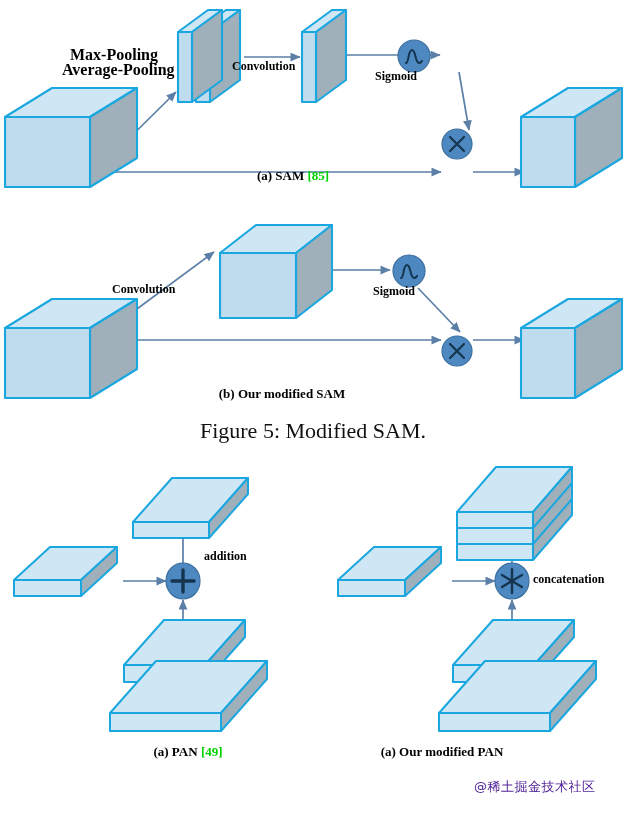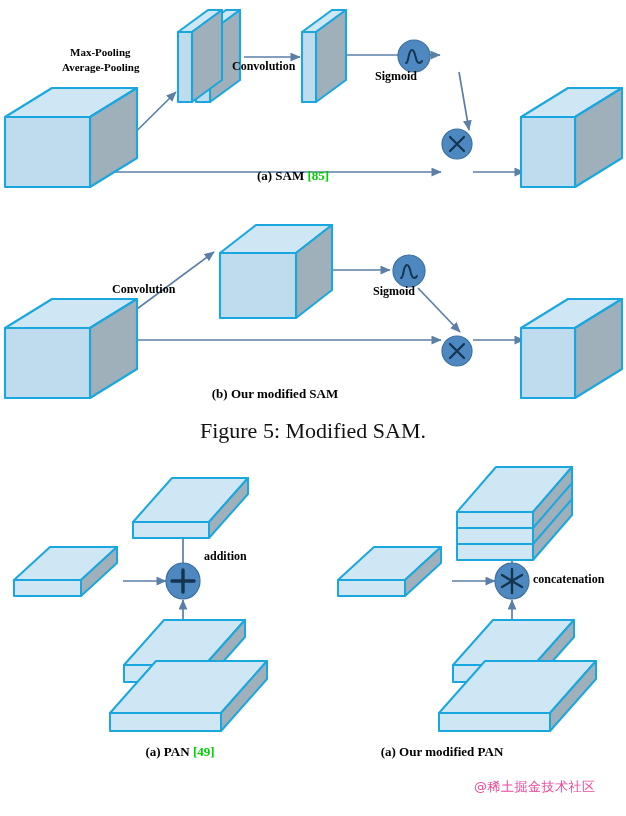--- a/index.html
+++ b/index.html
@@ -27,21 +27,21 @@
     display: block;
   }
   .lbl {
     position: absolute;
     font-family: "Liberation Serif", "DejaVu Serif", serif;
     font-weight: bold;
     color: #000000;
     white-space: nowrap;
     line-height: 1.12;
   }
-  .lbl-sm { font-size: 11px; }
+  .lbl-sm { font-size: 16px; }
   .lbl-md { font-size: 12px; }
   .subcap {
     position: absolute;
     font-family: "Liberation Serif", "DejaVu Serif", serif;
     font-weight: bold;
     font-size: 13px;
     color: #000000;
     white-space: nowrap;
   }
   .subcap .ref { color: #00d000; }
@@ -51,21 +51,21 @@
     font-weight: normal;
     font-size: 22px;
     color: #111111;
     white-space: nowrap;
     text-align: right;
   }
   .watermark {
     position: absolute;
     font-family: "DejaVu Sans", "Liberation Sans", sans-serif;
     font-size: 13px;
-    color: #ec4899;
+    color: #4c1d95;
     white-space: nowrap;
     letter-spacing: 0.5px;
   }
   .centered { transform: translateX(-50%); }
 </style>
 </head>
 <body>
 
 <div id="figure-root">
 
@@ -264,31 +264,31 @@
   <div class="lbl lbl-md" style="left:375px; top:70px;">Sigmoid</div>
 
   <div class="subcap centered" style="left:293px; top:168px;text-align:right;">
     <span>(a) SAM</span>
     <span class="ref">[85]</span>
   </div>
 
   <div class="lbl lbl-md" style="left:112px; top:283px;">Convolution</div>
   <div class="lbl lbl-md" style="left:373px; top:285px;">Sigmoid</div>
 
-  <div class="subcap centered" style="left:275px; top:386px;">
+  <div class="subcap centered" style="left:282px; top:386px;">
     <span>(b) Our modified SAM</span>
     <span class="ref"></span>
   </div>
 
   <div class="figcap centered" style="left:313px; top:418px;">Figure 5: Modified SAM.</div>
 
   <div class="lbl lbl-md" style="left:204px; top:550px;">addition</div>
   <div class="lbl lbl-md" style="left:533px; top:573px;">concatenation</div>
 
-  <div class="subcap centered" style="left:180px; top:744px;">
+  <div class="subcap centered" style="left:188px; top:744px;">
     <span>(a) PAN</span>
     <span class="ref">[49]</span>
   </div>
 
   <div class="subcap centered" style="left:442px; top:744px;">
     <span>(a) Our modified PAN</span>
     <span class="ref"></span>
   </div>
 
 

